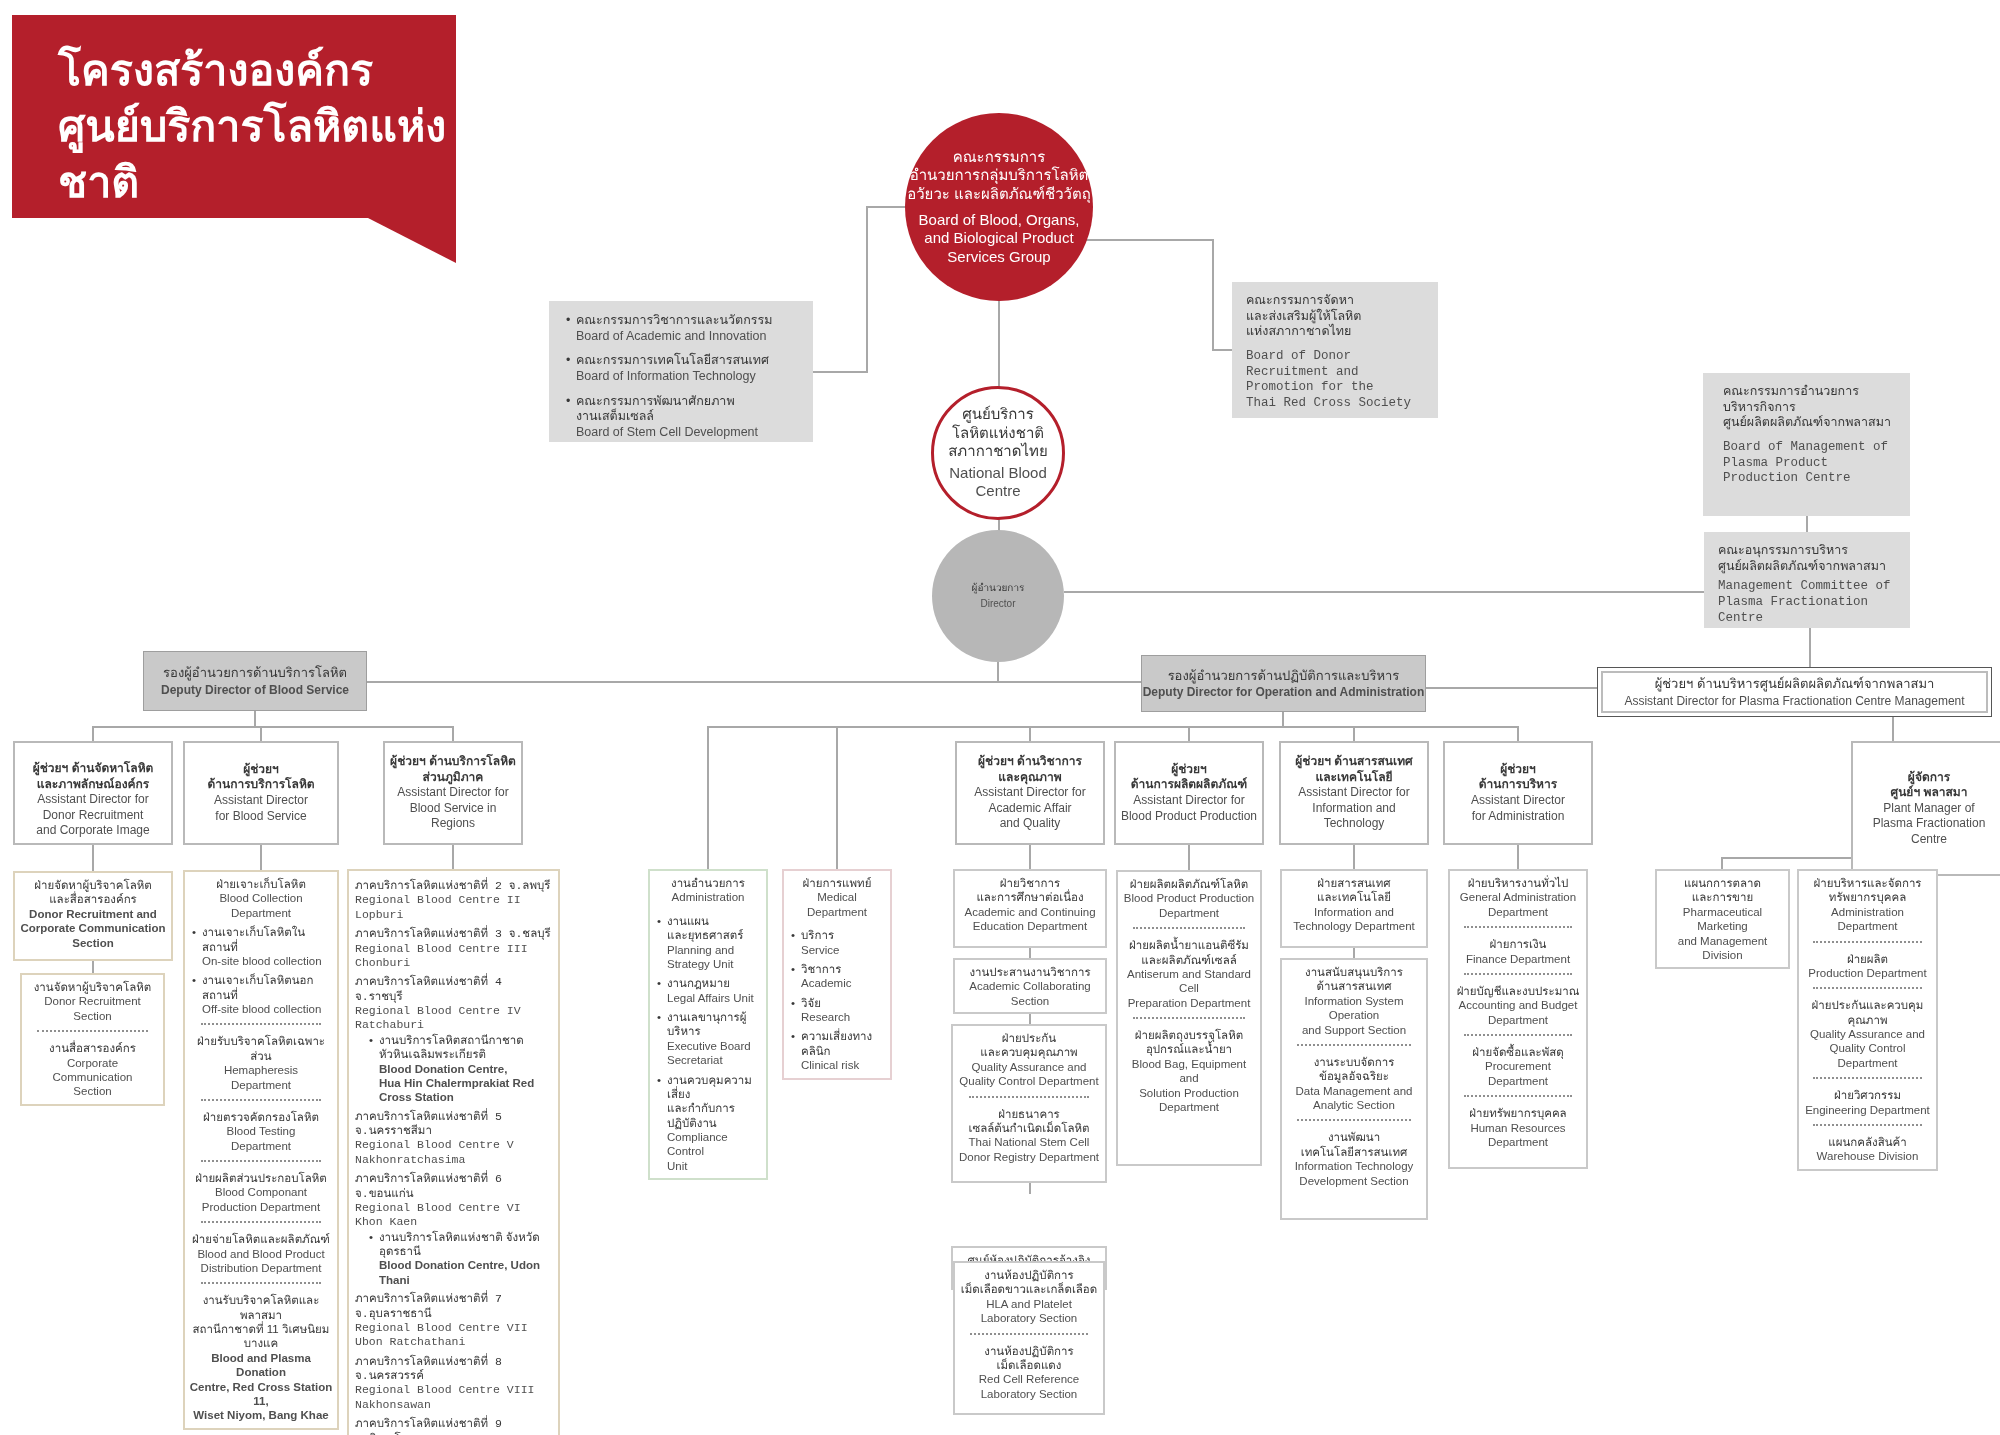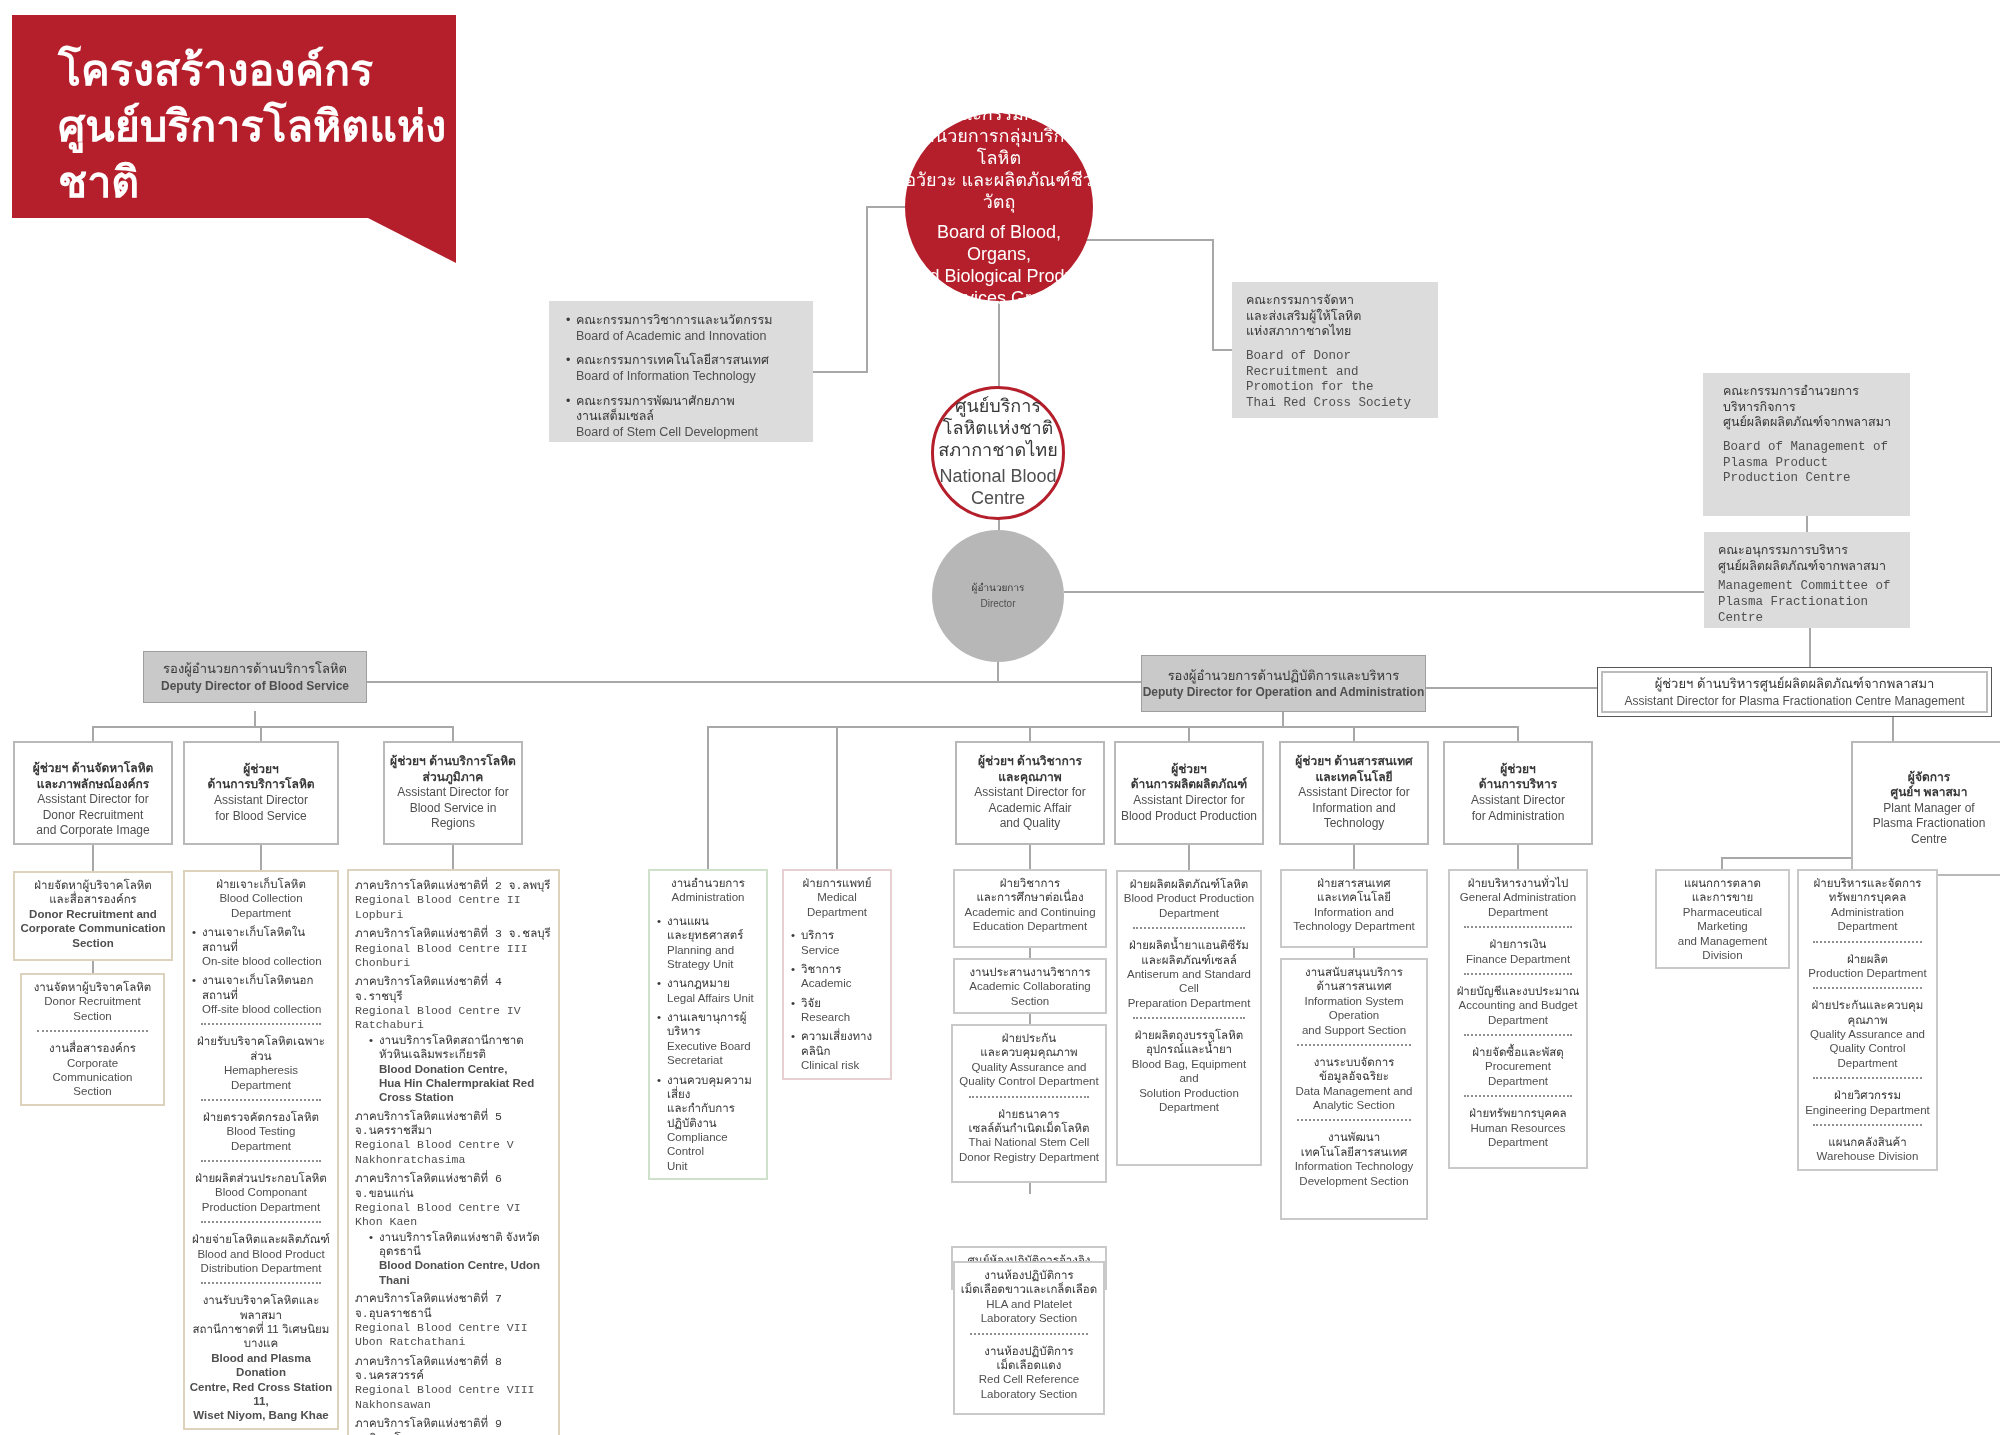--- a/index.html
+++ b/index.html
@@ -17,21 +17,21 @@
   .b-gray{border:2px solid #c9c9c9;}
   .graybox{position:absolute;background:#dcdcdc;box-sizing:border-box;font-size:12.5px;line-height:1.25;
        color:#3e3e3e;padding:12px 14px;text-align:left;}
   .bar{position:absolute;display:flex;flex-direction:column;justify-content:center;box-sizing:border-box;
        text-align:center;font-size:13px;line-height:1.35;color:#2f2f2f;}
   .bar-gray{background:#c9c9c9;border:1px solid #9e9e9e;}
   .bar-white{background:#fff;border:1px solid #565656;box-shadow:inset 0 0 0 3px #fff,inset 0 0 0 5px #bcbcbc;}
   .assist{position:absolute;background:#fff;border:2px solid #b9b9b9;box-sizing:border-box;display:flex;
        flex-direction:column;justify-content:center;text-align:center;font-size:12px;line-height:1.3;padding:4px 2px;}
   .circle{position:absolute;border-radius:50%;display:flex;flex-direction:column;justify-content:center;
-       box-sizing:border-box;text-align:center;font-size:18px;line-height:1.22;}
+       box-sizing:border-box;text-align:center;font-size:15px;line-height:1.22;}
   
   .ln{width:100%;}
   .th{color:#373737;}
   .en{color:#4f4f4f;}
   .w{color:#ffffff !important;}
   .bd{font-weight:bold;}
   .ctr{text-align:center;}
   .lft{text-align:left;font-family:Liberation Mono, monospace;}
   .mt{margin-top:8px;}
   .mt2{margin-top:4px;}
@@ -162,21 +162,21 @@
       <div class="ln en lft">Production Centre</div>
     </div>
 
   <div class="graybox" style="left:1704px;top:532px;width:206px;height:96px;">
       <div class="ln th lft">คณะอนุกรรมการบริหาร</div>
       <div class="ln th lft">ศูนย์ผลิตผลิตภัณฑ์จากพลาสมา</div>
       <div class="ln en lft mt2">Management Committee of</div>
       <div class="ln en lft">Plasma Fractionation Centre</div>
     </div>
 
-  <div class="bar bar-gray" style="left:143px;top:651px;width:224px;height:52px;">
+  <div class="bar bar-gray" style="left:143px;top:651px;width:224px;height:60px;">
     <div class="th">รองผู้อำนวยการด้านบริการโลหิต</div>
     <div class="en bd" style="font-size:12px">Deputy Director of Blood Service</div>
   </div>
 
   <div class="bar bar-gray" style="left:1141px;top:655px;width:285px;height:57px;">
     <div class="th">รองผู้อำนวยการด้านปฏิบัติการและบริหาร</div>
     <div class="en bd" style="font-size:12px">Deputy Director for Operation and Administration</div>
   </div>
 
   <div class="bar bar-white" style="left:1597px;top:667px;width:395px;height:50px;">

